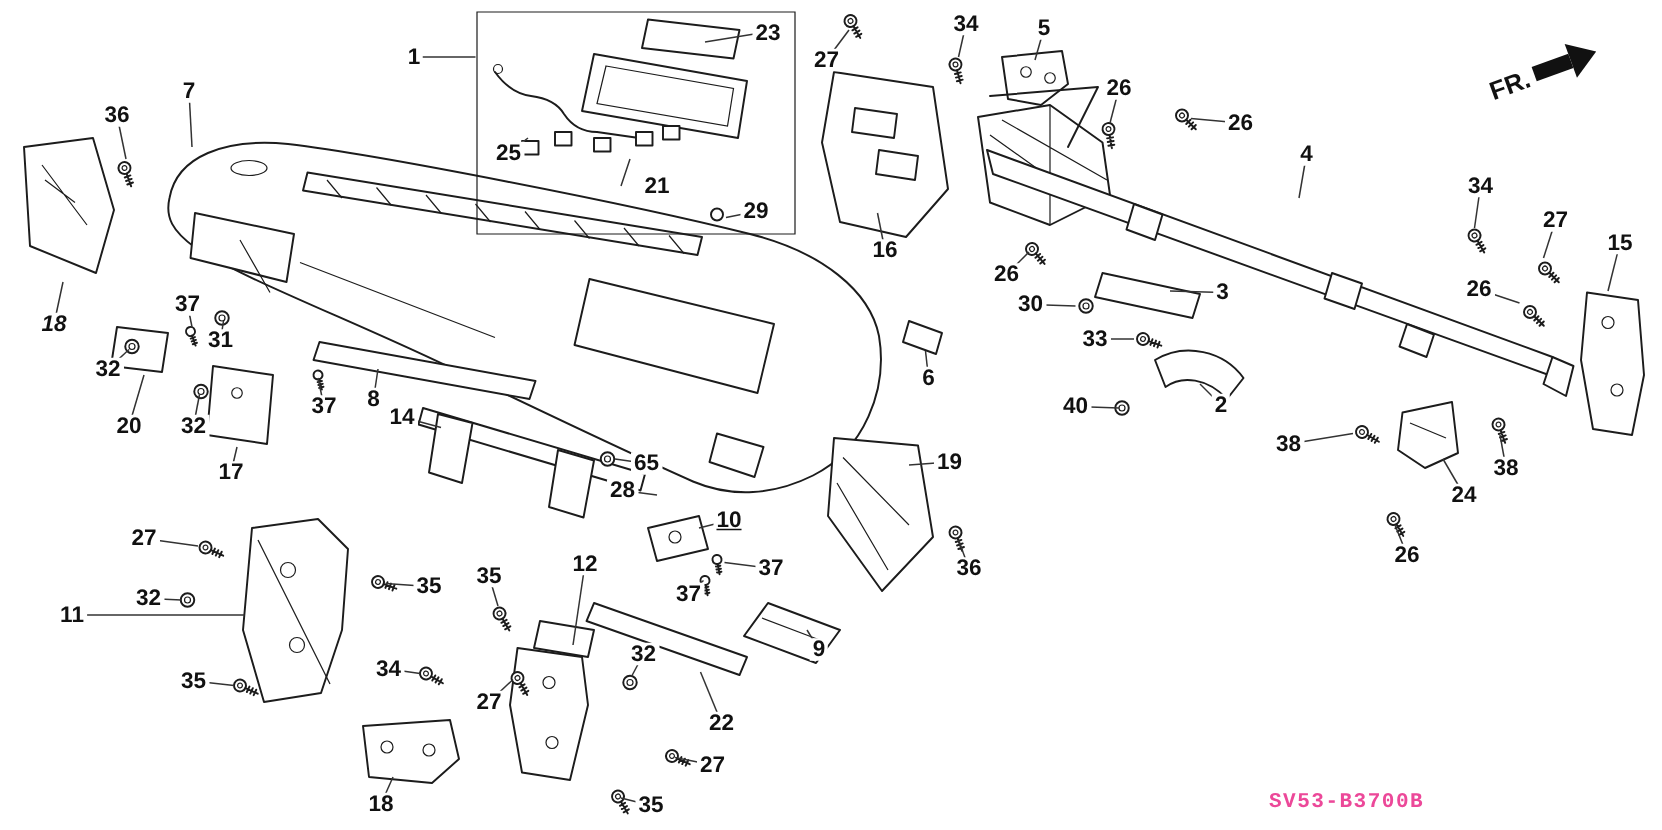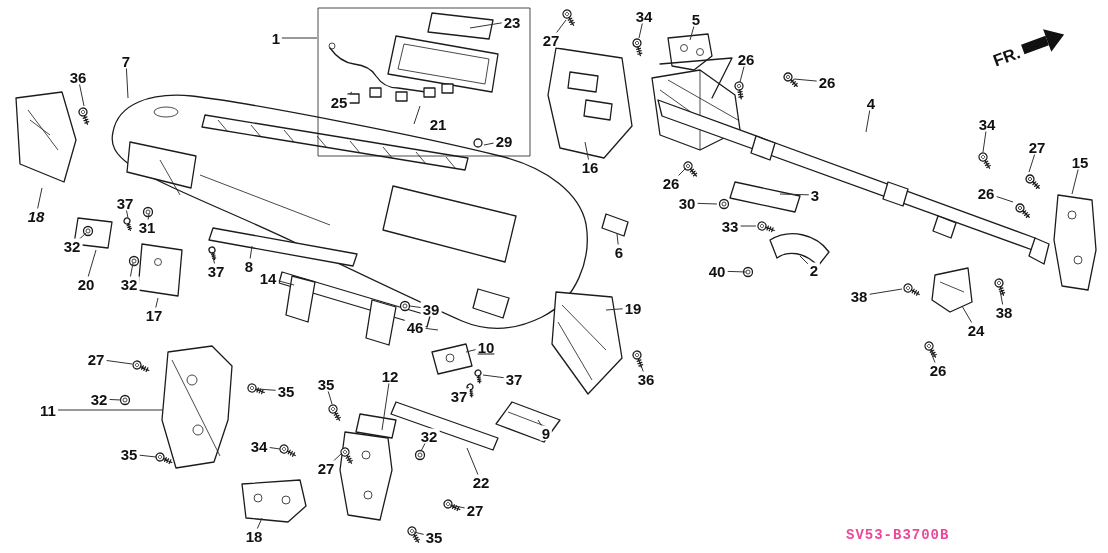--- a/index.html
+++ b/index.html
@@ -283,22 +283,22 @@
       <div class="callout" style="left: 129px; top: 284px;">32</div>
       <div class="callout" style="left: 216px; top: 271px;">37</div>
       <div class="callout" style="left: 249px; top: 266px;">8</div>
       <div class="callout" style="left: 268px; top: 278px;">14</div>
       <div class="callout" style="left: 154px; top: 315px;">17</div>
       <div class="callout" style="left: 814px; top: 270px;">2</div>
       <div class="callout" style="left: 717px; top: 271px;">40</div>
       <div class="callout" style="left: 859px; top: 296px;">38</div>
       <div class="callout" style="left: 976px; top: 330px;">24</div>
       <div class="callout" style="left: 1004px; top: 312px;">38</div>
-      <div class="callout" style="left: 431px; top: 309px;">39</div>
-      <div class="callout" style="left: 415px; top: 327px;">46</div>
+      <div class="callout" style="left: 431px; top: 309px;">65</div>
+      <div class="callout" style="left: 415px; top: 327px;">28</div>
       <div class="callout" style="left: 633px; top: 308px;">19</div>
       <div class="callout" style="left: 486px; top: 347px; text-decoration: underline;">10</div>
       <div class="callout" style="left: 646px; top: 379px;">36</div>
       <div class="callout" style="left: 938px; top: 370px;">26</div>
       <div class="callout" style="left: 96px; top: 359px;">27</div>
       <div class="callout" style="left: 390px; top: 376px;">12</div>
       <div class="callout" style="left: 514px; top: 379px;">37</div>
       <div class="callout" style="left: 99px; top: 399px;">32</div>
       <div class="callout" style="left: 48px; top: 410px;">11</div>
       <div class="callout" style="left: 286px; top: 391px;">35</div>

